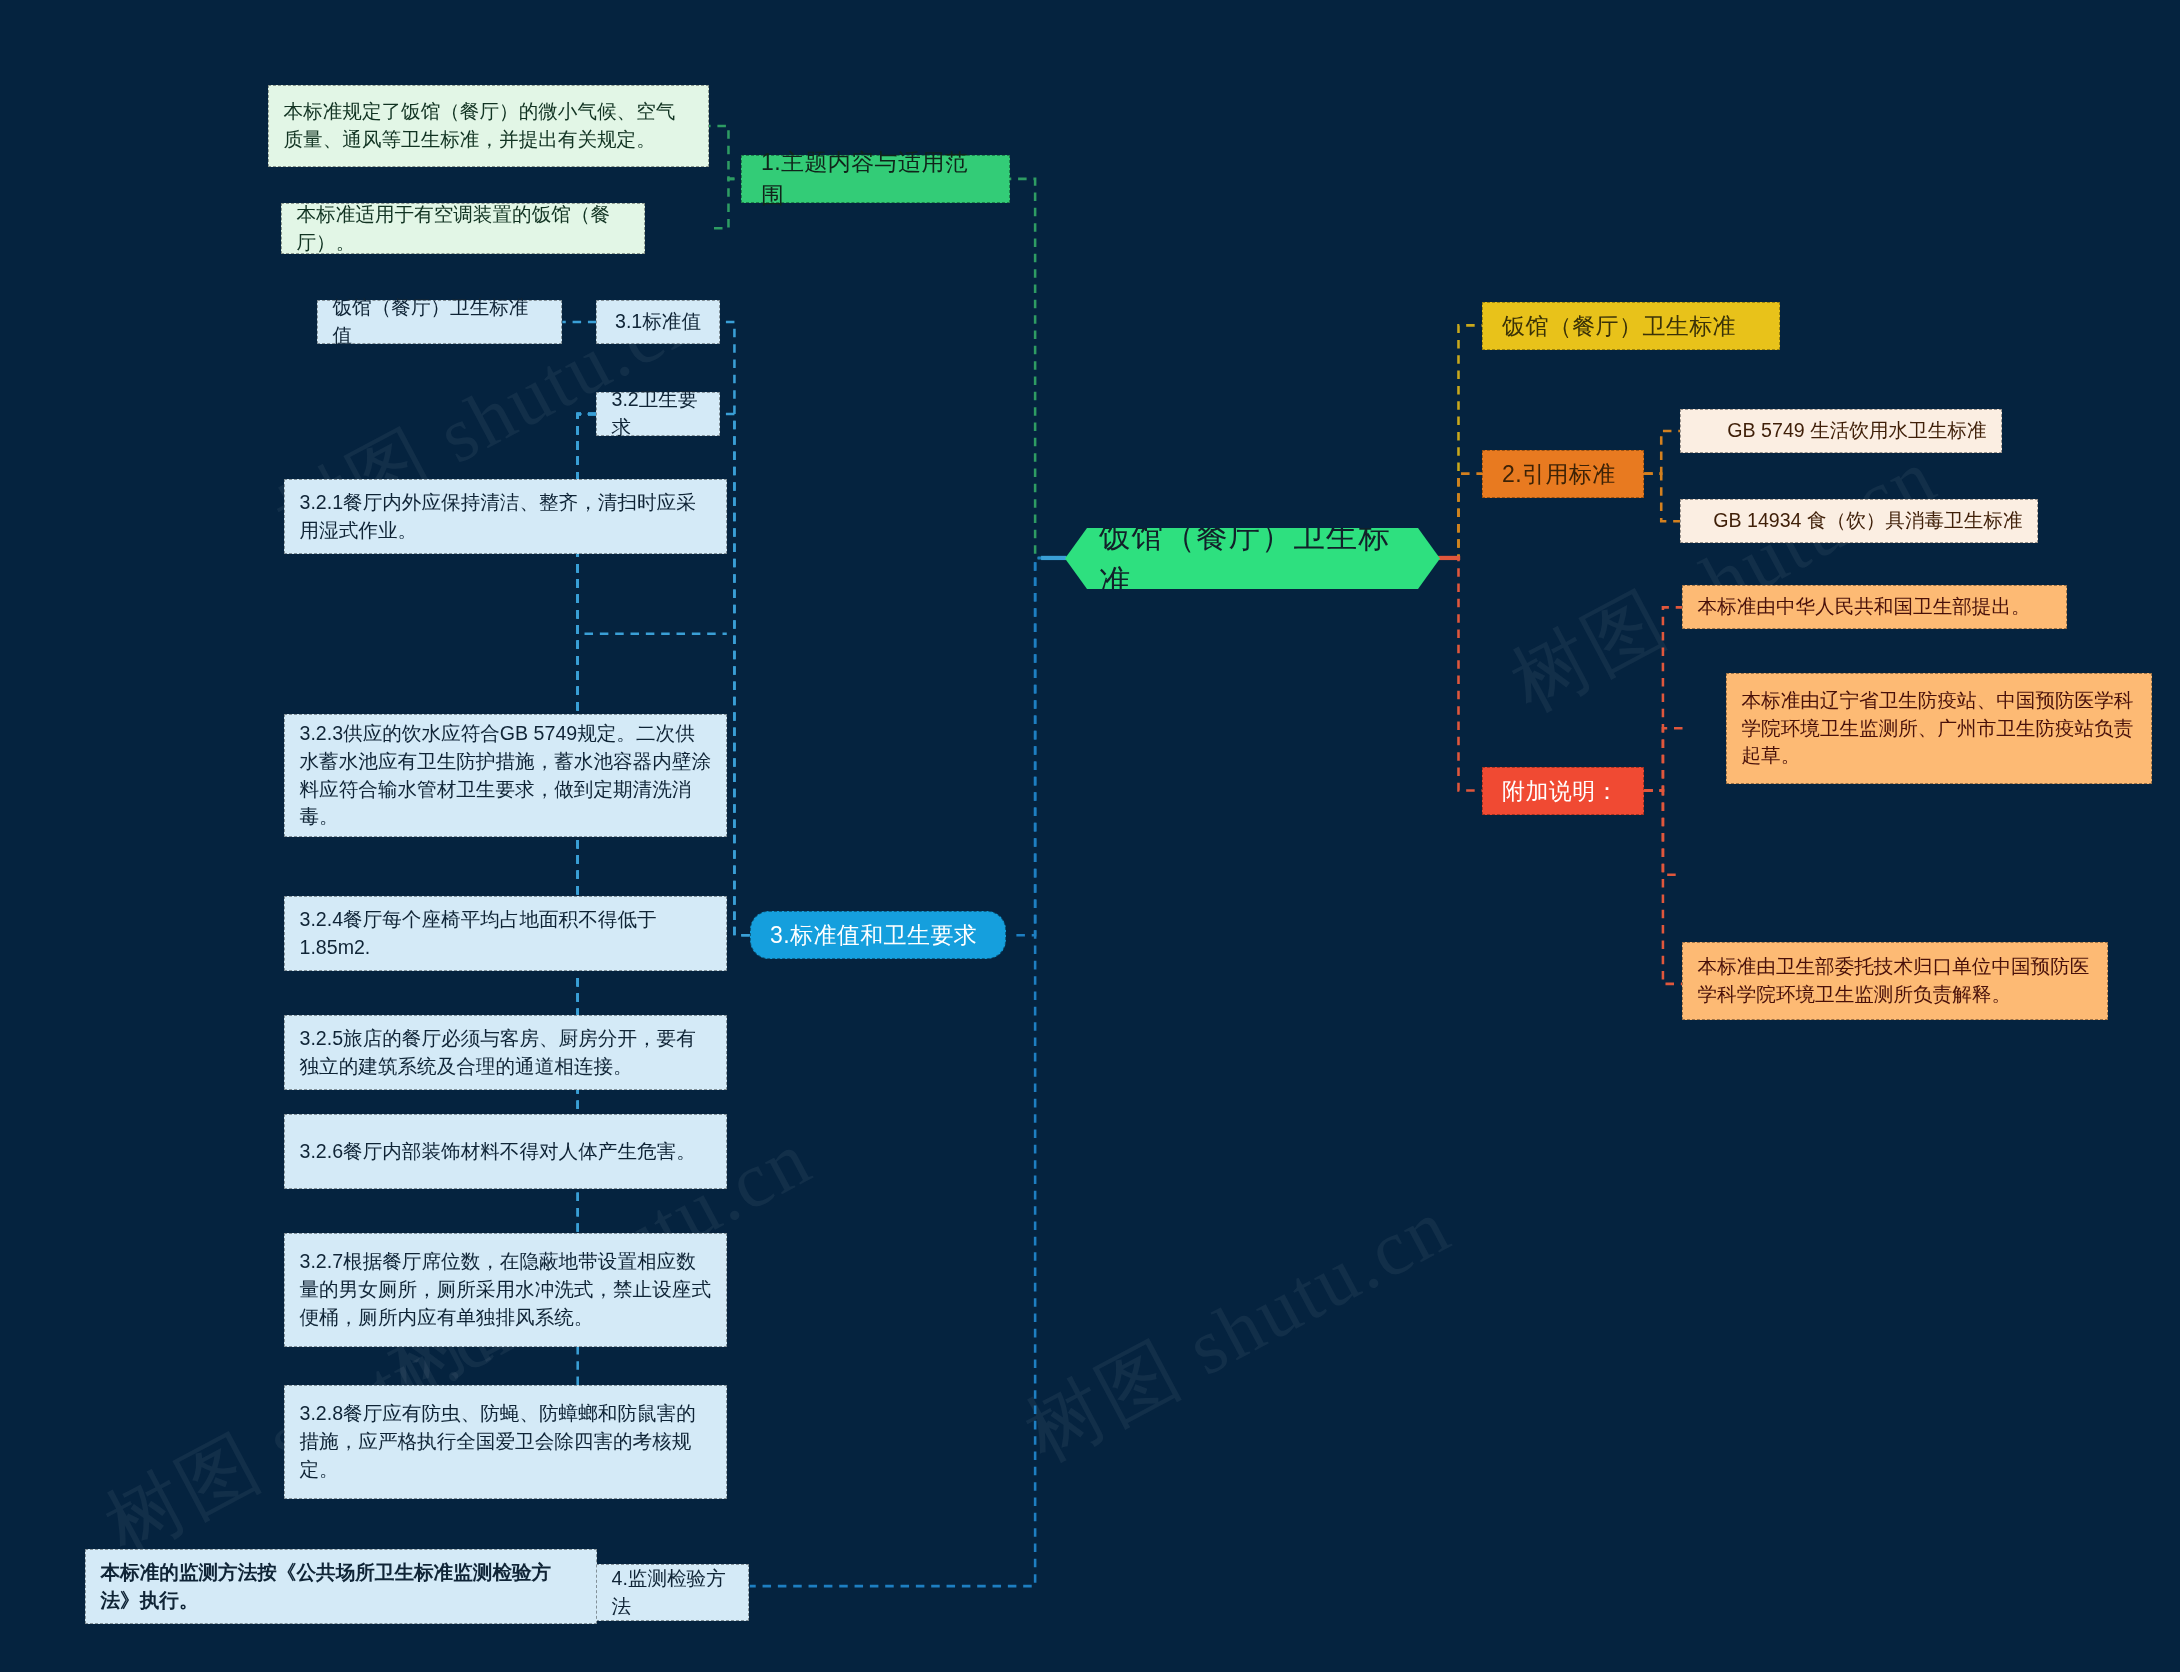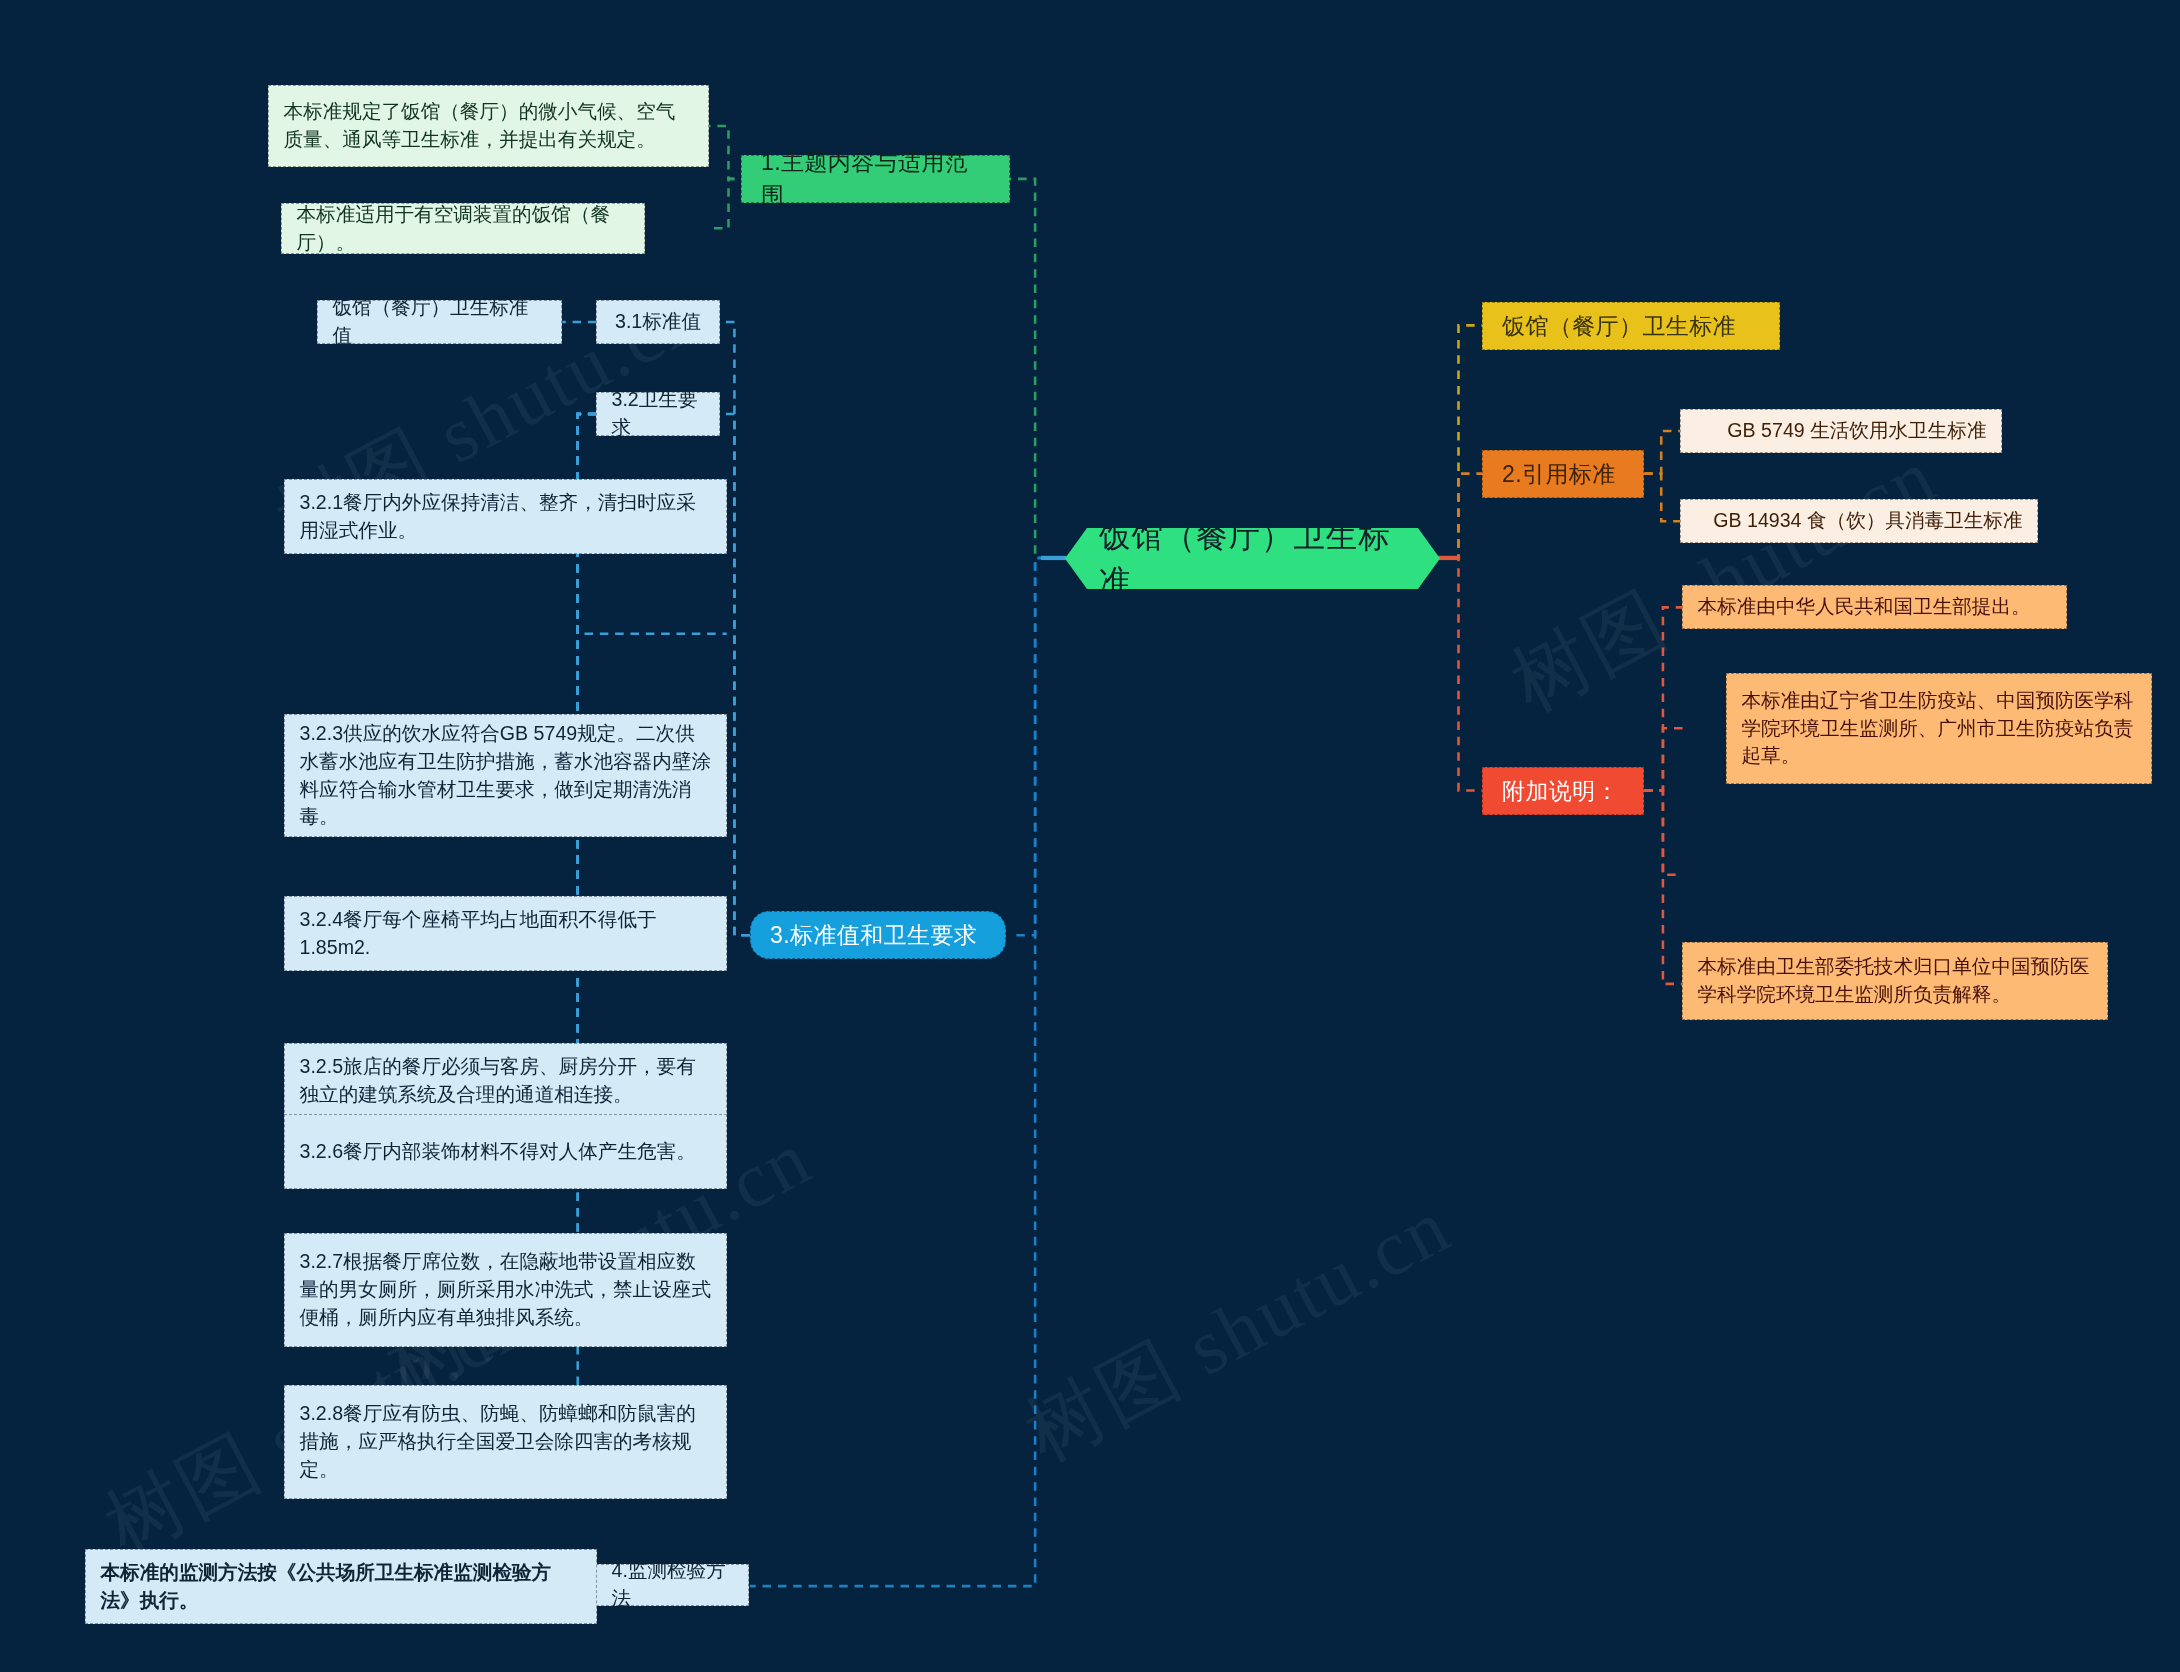--- a/index.html
+++ b/index.html
@@ -175,37 +175,37 @@
 
 
   <div class="node leaf leaf-blue" style="left:284px; top:714px; width:443px; height:123px;">
     <span>3.2.3供应的饮水应符合GB 5749规定。二次供水蓄水池应有卫生防护措施，蓄水池容器内壁涂料应符合输水管材卫生要求，做到定期清洗消毒。</span>
   </div>
 
   <div class="node leaf leaf-blue" style="left:284px; top:896px; width:443px; height:75px;">
     <span>3.2.4餐厅每个座椅平均占地面积不得低于1.85m2.</span>
   </div>
 
-  <div class="node leaf leaf-blue" style="left:284px; top:1015px; width:443px; height:75px;margin-top:28px;">
+  <div class="node leaf leaf-blue" style="left:284px; top:1015px; width:443px; height:75px;">
     <span>3.2.5旅店的餐厅必须与客房、厨房分开，要有独立的建筑系统及合理的通道相连接。</span>
   </div>
 
   <div class="node leaf leaf-blue" style="left:284px; top:1114px; width:443px; height:75px;">
     <span>3.2.6餐厅内部装饰材料不得对人体产生危害。</span>
   </div>
 
   <div class="node leaf leaf-blue" style="left:284px; top:1233px; width:443px; height:114px;">
     <span>3.2.7根据餐厅席位数，在隐蔽地带设置相应数量的男女厕所，厕所采用水冲洗式，禁止设座式便桶，厕所内应有单独排风系统。</span>
   </div>
 
   <div class="node leaf leaf-blue" style="left:284px; top:1385px; width:443px; height:114px;">
     <span>3.2.8餐厅应有防虫、防蝇、防蟑螂和防鼠害的措施，应严格执行全国爱卫会除四害的考核规定。</span>
   </div>
 
-  <div class="node leaf leaf-blue" style="left:596px; top:1564px; width:153px; height:42px; justify-content:center;">
+  <div class="node leaf leaf-blue" style="left:596px; top:1564px; width:153px; height:57px; justify-content:center;">
     <span>4.监测检验方法</span>
   </div>
 
   <div class="node leaf leaf-blue" style="left:85px; top:1549px; width:512px; height:75px;font-weight:bold;">
     <span>本标准的监测方法按《公共场所卫生标准监测检验方法》执行。</span>
   </div>
 
   <div class="node br br-yellow" style="left:1482px; top:302px; width:298px; height:48px;">
     <span>饭馆（餐厅）卫生标准</span>
   </div>

